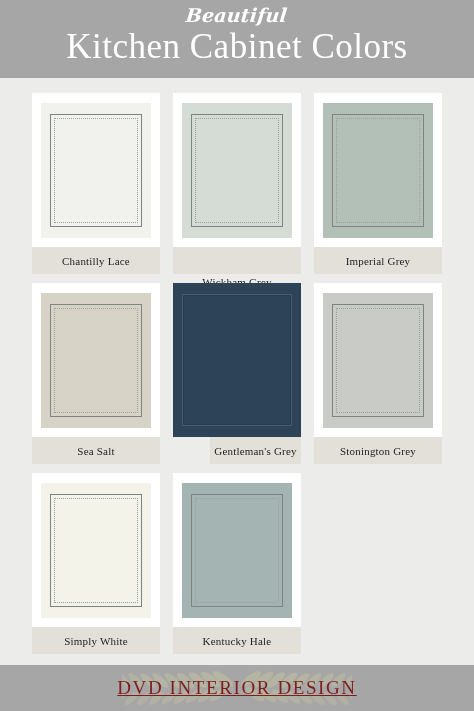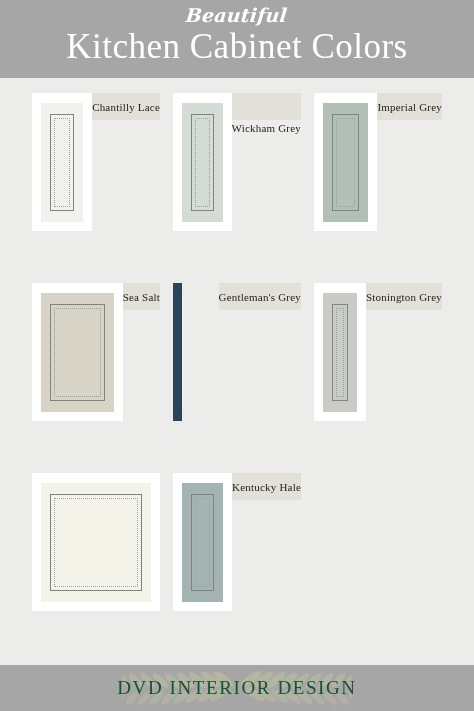--- a/index.html
+++ b/index.html
@@ -64,23 +64,23 @@
     display: grid;
     grid-template-columns: repeat(3, 128px);
     grid-auto-rows: 190px;
     column-gap: 13px;
     row-gap: 0px;
     justify-content: center;
     padding-top: 6px;
   }
   .card {
     width: 128px;
-    height: 138px;
-    display: flex;
-    flex-direction: row;
+    height: 181px;
+    display: flex;
+    flex-direction: column;
     box-sizing: border-box;
   }
   .swatch-wrap {
     flex: 1 1 auto;
     position: relative;
     display: flex;
     align-items: center;
     justify-content: center;
     box-sizing: border-box;
   }
@@ -158,25 +158,26 @@
     top: 50%;
     transform: translate(-50%, -50%);
     width: 230px;
     height: 44px;
     opacity: 0.55;
     pointer-events: none;
   }
   .brand {
     position: relative;
     z-index: 2;
-    color: #14532d;
+    color: #7f1d1d;
     font-family: "Liberation Serif", serif;
     font-size: 19px;
     letter-spacing: 1.6px;
     white-space: nowrap;
+    text-decoration: underline;
   }
 </style>
 </head>
 <body>
 
 <div id="page">
 
   <div class="header-band">
     <div class="kicker">Beautiful</div>
     <div class="main-title">Kitchen Cabinet Colors</div>
@@ -242,20 +243,23 @@
           </div>
           <div class="label-bar" style="background: rgb(226, 224, 216);">
             <div class="label-text" style="color: rgb(35, 35, 31);">Stonington Grey</div>
           </div>
         </div>
         <div class="card">
           <div class="swatch-wrap light" style="background: rgb(255, 255, 255);">
             <div class="door light" style="background: rgb(244, 243, 234);">
               <div class="panel"></div>
             </div>
+          </div>
+          <div class="label-bar" style="background: rgb(226, 224, 216);">
+            <div class="label-text" style="color: rgb(35, 35, 31);">Simply White</div>
           </div>
         </div>
         <div class="card">
           <div class="swatch-wrap light" style="background: rgb(255, 255, 255);">
             <div class="door light" style="background: rgb(163, 180, 178);">
               <div class="panel"></div>
             </div>
           </div>
           <div class="label-bar" style="background: rgb(226, 224, 216);">
             <div class="label-text" style="color: rgb(35, 35, 31);">Kentucky Hale</div>

